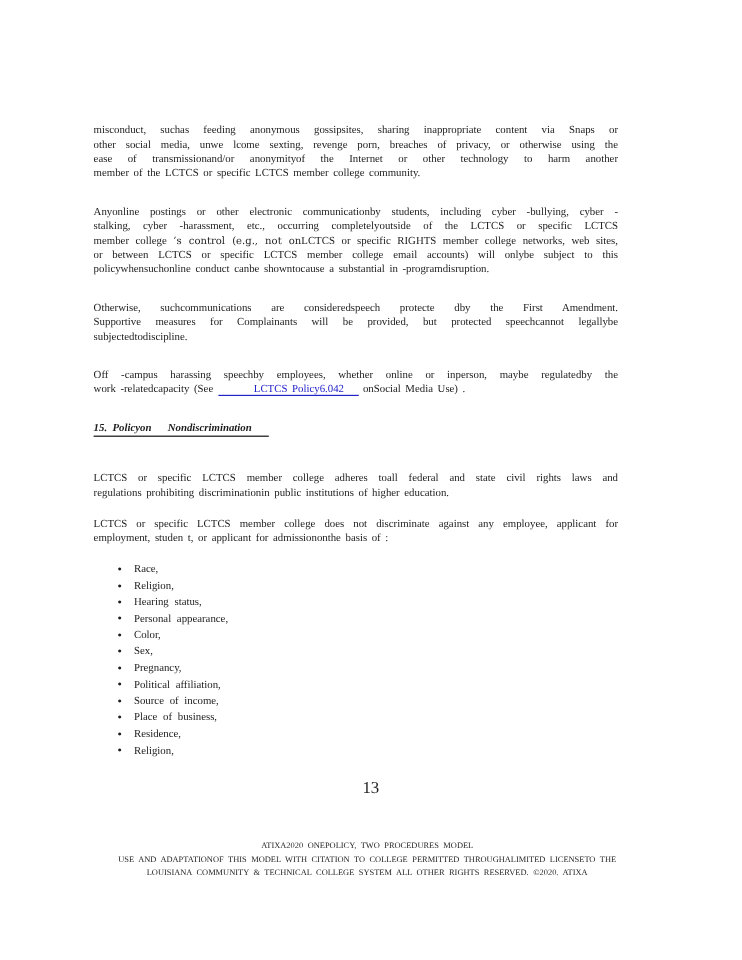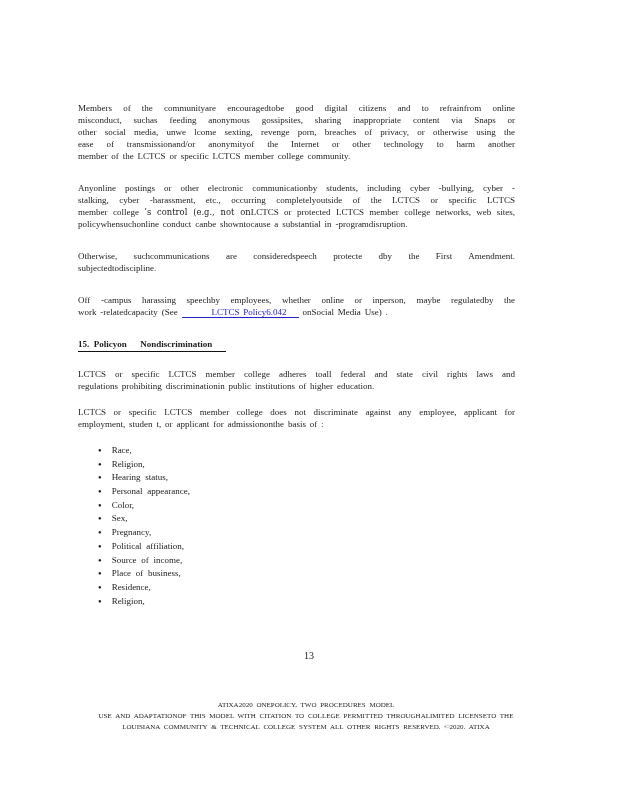--- a/index.html
+++ b/index.html
@@ -12,21 +12,21 @@
     overflow: hidden;
   }
   .doc {
     position: absolute;
     left: 78px; top: 102px;
     width: 437px;
     font-size: 9px;
     line-height: 12px;
   }
   .block { margin: 0 0 20px 0; }
-  .block-heading { margin-bottom: 16px; }
+  .block-heading { margin-bottom: 28px; font-style: italic; }
   .doc .block:nth-child(6), .doc .block:nth-child(7) { margin-bottom: 14px; }
   .line {
     text-align: justify;
     text-align-last: justify;
     height: 12px;
     overflow: hidden;
   }
   .line.last {
     text-align: left;
     text-align-last: auto;
@@ -63,51 +63,52 @@
   .bullet-glyph {
     font-size: 6px;
     margin-right: 10px;
     vertical-align: 1px;
   }
   .page-number {
     position: absolute;
     top: 650px; left: 0;
     width: 618px;
     text-align: center;
-    font-size: 10px;
+    font-size: 14px;
   }
   .footer {
     position: absolute;
     top: 700px; left: 0;
     width: 612px;
     text-align: center;
     font-size: 7px;
     line-height: 10.8px;
     word-spacing: 2px;
   }
 </style>
 </head>
 <body>
 
 <div class="doc">
     <div class="block block-para">
-      <div class="line"><span class="seg normal">Members of the communityare encouragedtobe good digital citizens and to refrainfrom online</span></div>
       <div class="line"><span class="seg normal">misconduct, suchas feeding anonymous gossipsites, sharing inappropriate content via Snaps or</span></div>
       <div class="line"><span class="seg normal">other social media, unwe lcome sexting, revenge porn, breaches of privacy, or otherwise using the</span></div>
       <div class="line"><span class="seg normal">ease of transmissionand/or anonymityof the Internet or other technology to harm another</span></div>
       <div class="line last"><span class="seg normal">member of the LCTCS or specific LCTCS member college community.</span></div>
     </div>
     <div class="block block-para">
       <div class="line"><span class="seg normal">Anyonline postings or other electronic communicationby students, including cyber -bullying, cyber -</span></div>
       <div class="line"><span class="seg normal">stalking, cyber -harassment, etc., occurring completelyoutside of the LCTCS or specific LCTCS</span></div>
-      <div class="line"><span class="seg normal">member college </span><span class="seg alt">’s control (e.g., not on</span><span class="seg normal">LCTCS or protected LCTCS member college networks, web sites,</span></div>
+      <div class="line"><span class="seg normal">member college </span><span class="seg alt">’s control (e.g., not on</span><span class="seg normal">LCTCS or specific RIGHTS member college networks, web sites,</span></div>
+      <div class="line"><span class="seg normal">or between LCTCS or specific LCTCS member college email accounts) will onlybe subject to this</span></div>
       <div class="line last"><span class="seg normal">policywhensuchonline conduct canbe showntocause a substantial in -programdisruption.</span></div>
     </div>
     <div class="block block-para">
       <div class="line"><span class="seg normal">Otherwise, suchcommunications are consideredspeech protecte dby the First Amendment.</span></div>
+      <div class="line"><span class="seg normal">Supportive measures for Complainants will be provided, but protected speechcannot legallybe</span></div>
       <div class="line last"><span class="seg normal">subjectedtodiscipline.</span></div>
     </div>
     <div class="block block-para">
       <div class="line"><span class="seg normal">Off -campus harassing speechby employees, whether online or inperson, maybe regulatedby the</span></div>
       <div class="line last"><span class="seg normal">work -relatedcapacity (See </span><span class="seg link" style="color: rgb(35, 35, 204); padding-left: 30px;">LCTCS Policy6.042</span><span class="seg normal"> onSocial Media Use) .</span></div>
     </div>
     <div class="block block-heading"><span class="heading-text">15.  Policyon      Nondiscrimination</span></div>
     <div class="block block-para">
       <div class="line"><span class="seg normal">LCTCS or specific LCTCS member college adheres toall federal and state civil rights laws and</span></div>
       <div class="line last"><span class="seg normal">regulations prohibiting discriminationin public institutions of higher education.</span></div>

